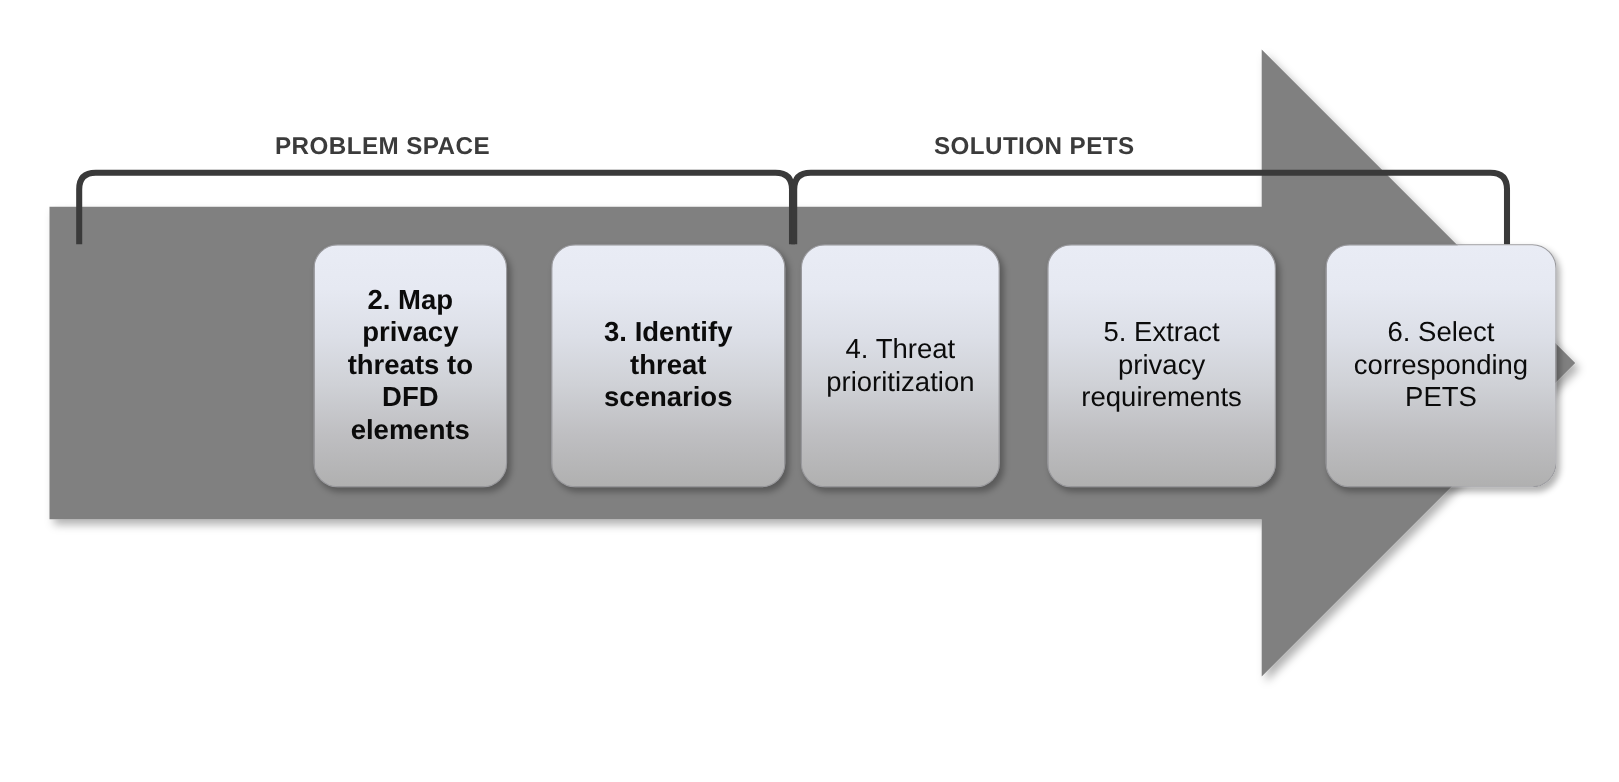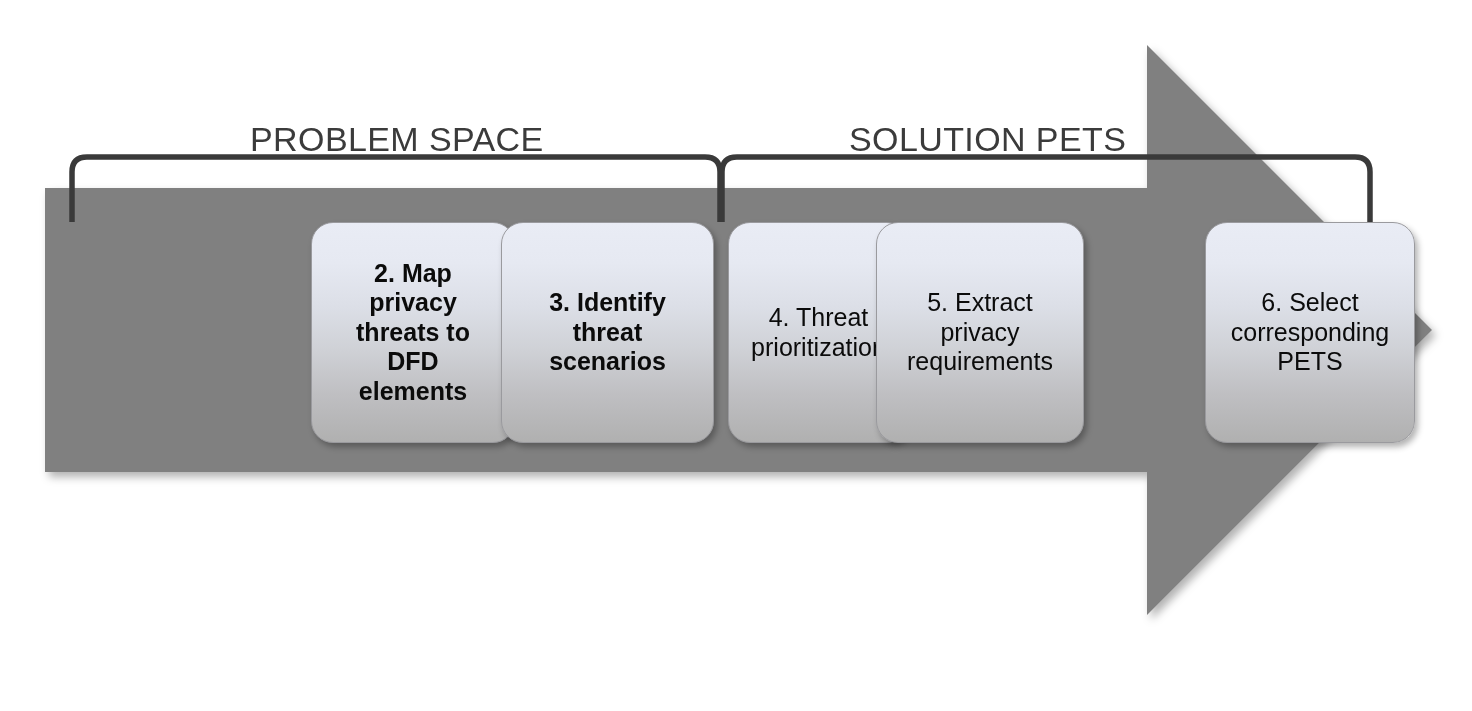--- a/index.html
+++ b/index.html
@@ -38,23 +38,23 @@
     top: 0;
     width: 1472px;
     height: 711px;
     pointer-events: none;
   }
 
   
   .phase-label {
     position: absolute;
     color: #3b3b3b;
-    font-size: 34px;
+    font-size: 22px;
     letter-spacing: 0.4px;
-    font-weight: 400;
+    font-weight: 700;
     white-space: nowrap;
     line-height: 1;
   }
   #label-problem-space { left: 250px; top: 122px; }
   #label-solution-space { left: 849px; top: 122px; }
 
   
   .step-box {
     position: absolute;
     top: 222px;
@@ -79,24 +79,24 @@
     text-align: center;
     color: #0b0b0b;
     font-size: 25px;
     line-height: 1.18;
     white-space: pre-line;
   }
   .step-text.bold { font-weight: 700; }
   .step-text.normal { font-weight: 400; }
 
   #step-1 { left: 75px;   width: 208px; }
-  #step-2 { left: 311px;  width: 204px; }
+  #step-2 { left: 285px;  width: 176px; }
   #step-3 { left: 501px;  width: 213px; }
   #step-4 { left: 728px;  width: 181px; }
-  #step-5 { left: 876px;  width: 208px; }
+  #step-5 { left: 952px;  width: 208px; }
   #step-6 { left: 1205px; width: 210px; }
 </style>
 </head>
 <body>
 
 <div id="canvas">
 
   <svg id="arrow-svg" viewBox="0 0 1472 711" xmlns="http://www.w3.org/2000/svg">
     <defs>
       <filter id="arrow-shadow" x="-10%" y="-10%" width="130%" height="130%">

